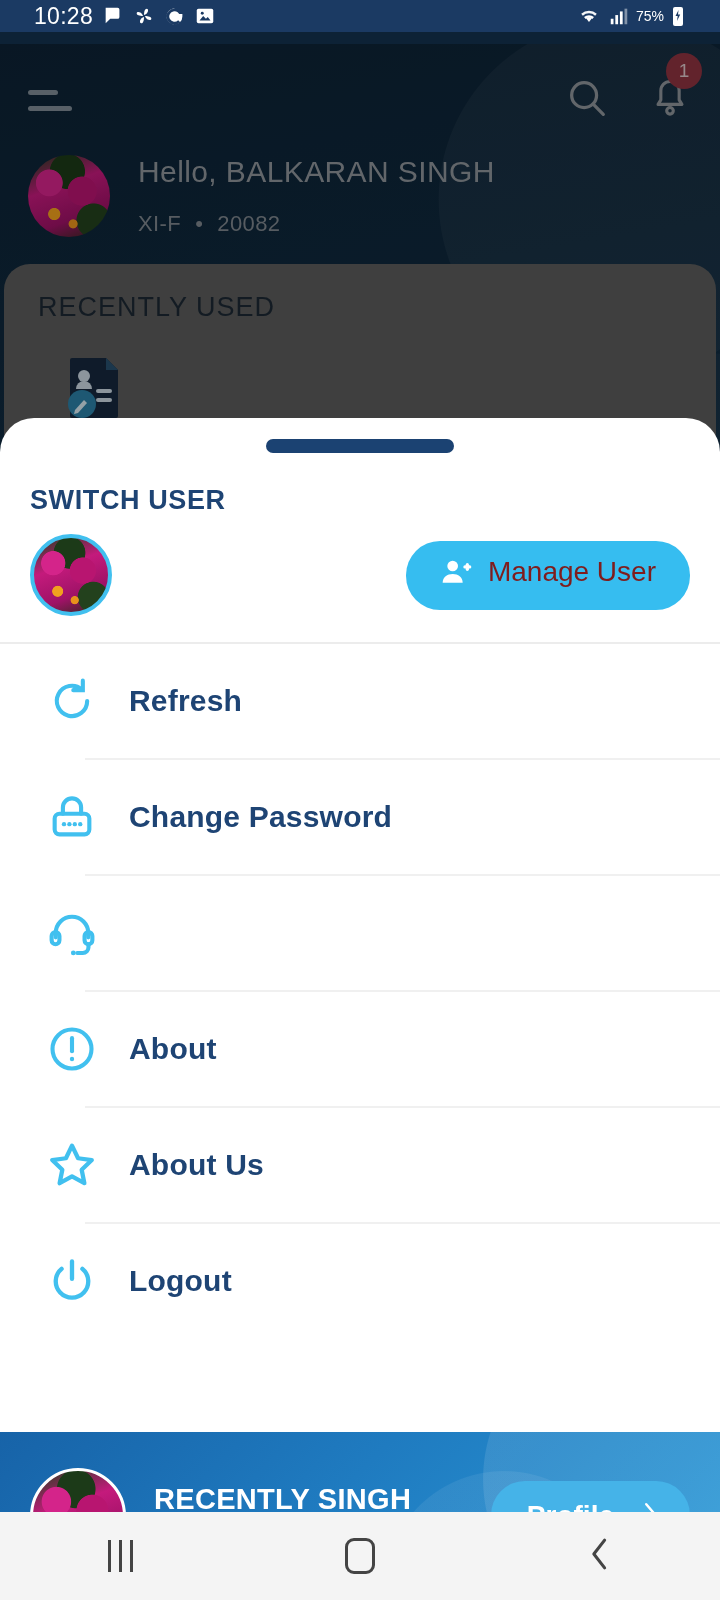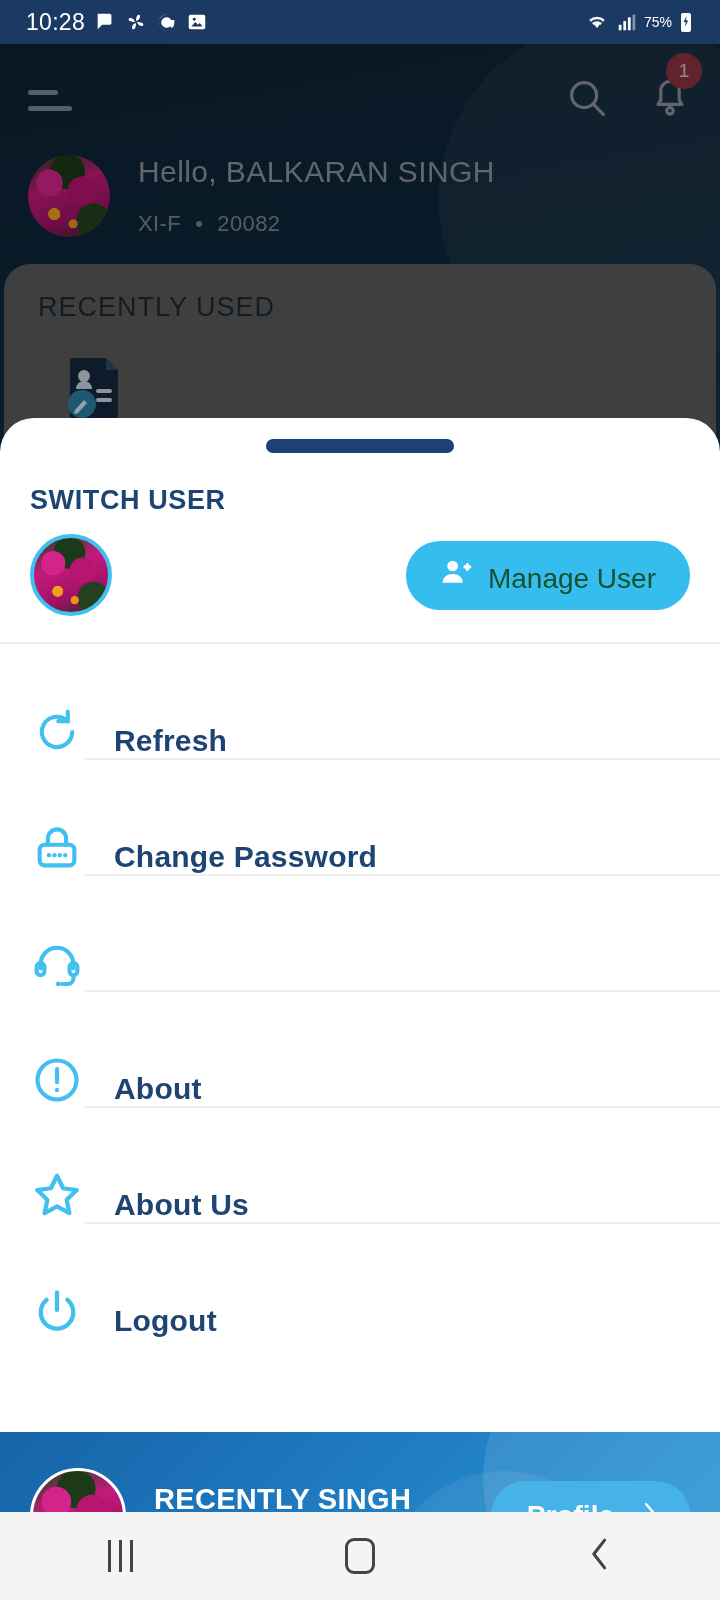--- a/index.html
+++ b/index.html
@@ -10,24 +10,24 @@
     overflow: hidden;
   }
   #phone {
     position: relative;
     width: 720px; height: 1600px;
     overflow: hidden;
   }
 
   
   .status-bar {
-    position: absolute; top: 0; left: 0; right: 0; height: 44px;
+    position: absolute; top: 0; left: 0; right: 0; height: 32px;
     background: #1b3a63;
     display: flex; align-items: center;
-    padding: 0 26px;
+    padding: 0 34px;
     color: #ffffff;
     z-index: 40;
   }
   .status-left { display: flex; align-items: center; gap: 9px; }
   .status-time { font-size: 23px; font-weight: 400; letter-spacing: .3px; }
   .status-right { margin-left: auto; display: flex; align-items: center; gap: 6px; }
   .status-battery-text { font-size: 14px; font-weight: 400; }
   .sicon { display: inline-flex; align-items: center; }
 
   
@@ -121,37 +121,37 @@
   .switch-row {
     display: flex; align-items: center;
     padding: 18px 30px 26px 30px;
   }
   .switch-avatar {
     width: 82px; height: 82px;
     border: 4px solid #41c0ef;
   }
   .manage-btn {
     margin-left: auto;
-    display: flex; align-items: flex-end; gap: 16px;
+    display: flex; align-items: flex-start; gap: 16px;
     background: #36bdf0;
-    color: #14532d;
+    color: #7f1d1d;
     border: none;
     border-radius: 34px;
     padding: 15px 34px;
     font-size: 28px;
     font-family: "Liberation Sans", sans-serif;
     cursor: pointer;
   }
   .section-divider { height: 2px; background: #ececec; }
 
   .menu { flex: 1; }
   .menu-item {
-    display: flex; align-items: flex-end;
+    display: flex; align-items: center;
     height: 114px;
-    padding-left: 28px;
+    padding-left: 43px;
     cursor: pointer;
     position: relative;
   }
   .menu-icon {
     width: 58px; flex: none;
     display: flex; align-items: center; justify-content: center;
   }
   .menu-label {
     margin-left: 28px;
     font-size: 30px; font-weight: bold; color: #1e4474;

